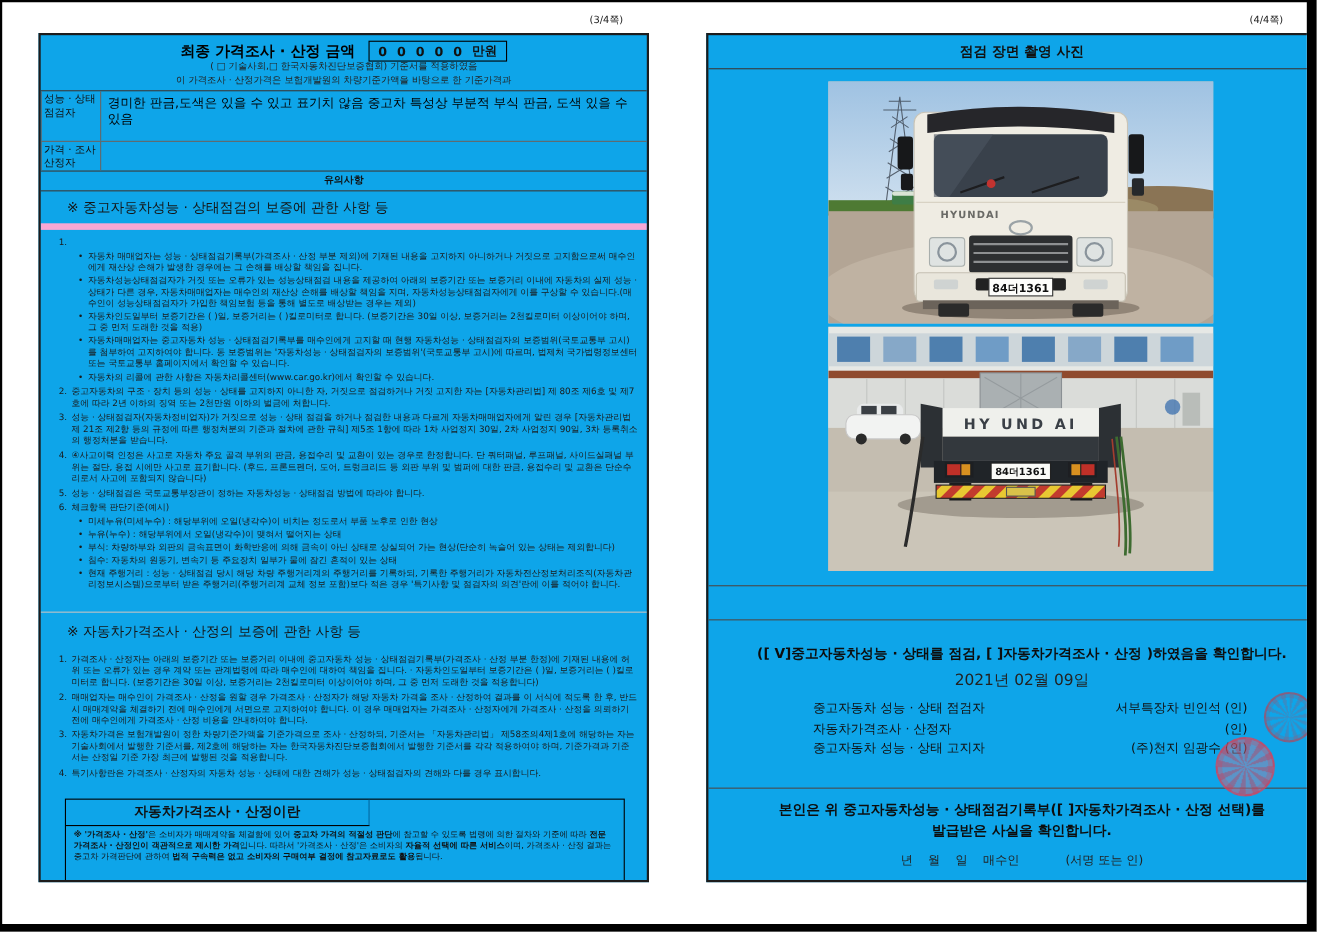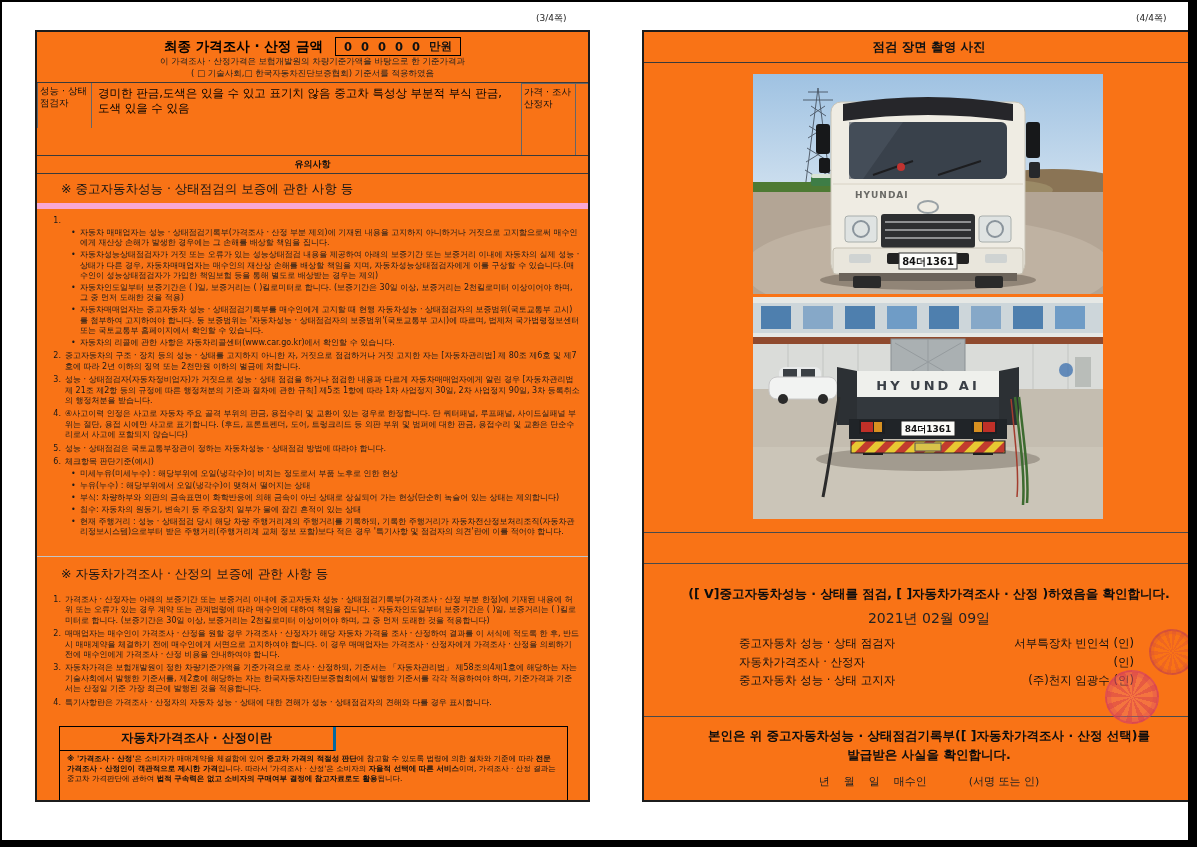--- a/index.html
+++ b/index.html
@@ -2,53 +2,53 @@
 <html><head>
 <meta charset="utf-8">
 <style>
   html,body{margin:0;padding:0;background:#888;}
   .screen{position:relative;width:1197px;height:847px;background:#fff;box-sizing:border-box;
     border:2px solid #000;border-right-width:9px;border-bottom-width:7px;
     font-family:"DejaVu Sans",sans-serif;color:#111;overflow:hidden;}
   .page-label{position:absolute;top:10px;font-size:9px;color:#222;}
   .label-left{left:534px;}
   .label-right{left:1134px;}
-  .page{position:absolute;top:28px;background:#f97316;border:2px solid #1c1c1c;box-sizing:border-box;overflow:hidden;}
+  .page{position:absolute;top:28px;background:#0ea5e9;border:2px solid #1c1c1c;box-sizing:border-box;overflow:hidden;}
   .page-left{left:33px;width:555px;height:772px;}
   .page-right{left:640px;width:574px;height:772px;}
 
   
   .price-sec{padding:5px 6px 3px;border-bottom:1px solid #3a3a3a;text-align:center;}
   .price-row{display:flex;justify-content:center;align-items:center;gap:12px;}
   .price-title{font-weight:bold;font-size:13.5px;color:#000;}
   .amount-box{display:inline-flex;align-items:center;border:1.5px solid #000;padding:1px 8px;font-weight:bold;font-size:11.5px;}
   .amount-box .digit{margin-right:9px;}
   .sub{font-size:8.5px;color:#222;line-height:11.5px;}
   .opinion-table{display:flex;border-bottom:1px solid #3a3a3a;height:72px;}
   .ot-col1{width:64px;font-size:9px;display:flex;align-items:center;padding-left:3px;line-height:11px;color:#222;}
-  .ot-rows{flex:1;display:flex;flex-direction:row;}
+  .ot-rows{flex:1;display:flex;flex-direction:column;}
   .ot-row{display:flex;border-left:1px solid #666;}
   .ot-row:nth-child(1){height:45px;}
   .ot-row:nth-child(2){flex:1;border-top:1px solid #666;}
   .ot-label{width:54px;border-right:1px solid #666;font-size:9.5px;padding:2px 2px 0;line-height:12px;box-sizing:border-box;}
   .ot-value{flex:1;font-size:11.5px;line-height:15px;padding:3px 6px 0;color:#000;}
   .notice-bar{height:17px;line-height:16px;text-align:center;font-weight:bold;font-size:9px;border-bottom:1px solid #3a3a3a;}
   .sec-h{font-size:12.5px;color:#151515;padding:7px 8px 5px 24px;}
   .sec-h1{border-bottom:6px solid #f9a8d4;}
   .sec-h2{border-top:1px solid #c4c4c4;padding-top:9px;}
   .list{padding:4px 8px 2px 10px;font-size:8px;line-height:10.4px;color:#1a1a1a;overflow:hidden;}
   #list1{height:341px;}
   #list2{height:126px;}
   .li{display:flex;margin-top:3px;}
   .li .num{width:14px;flex:none;text-align:right;margin-right:4px;}
   .bl{display:flex;margin-left:24px;margin-top:1.5px;}
   .bl .dot{width:9px;flex:none;}
   .txt{flex:1;}
   .def-box{margin:6px 20px 0 22px;border:1.5px solid #000;}
-  .def-title{width:276px;border-right:3px solid #0369a1;border-bottom:1px solid #000;text-align:center;
+  .def-title{width:276px;border-right:1px solid #0369a1;border-bottom:1px solid #000;text-align:center;
     font-weight:bold;font-size:12.5px;padding:3px 0;box-sizing:border-box;}
   .def-body{font-size:7.5px;line-height:9.8px;padding:3px 7px 4px;color:#111;height:42px;overflow:hidden;}
 
   
   .photo-title{height:30px;line-height:30px;text-align:center;font-weight:bold;font-size:12.5px;border-bottom:1px solid #3a3a3a;}
   .photos{position:absolute;top:42px;left:109px;width:350px;}
   svg.photo{display:block;width:350px;background:#ccc;}
   .photo2{margin-top:3px;}
   .sign-title{position:absolute;top:500px;left:0;right:0;height:30px;line-height:30px;
     border-top:1px solid #4a4a4a;border-bottom:1px solid #4a4a4a;text-align:right;font-weight:bold;font-size:11.5px;}
@@ -78,22 +78,22 @@
 
   <div class="page page-left">
     <div class="price-sec">
       <div class="price-row">
         <span class="price-title">최종 가격조사 · 산정 금액</span>
         <span class="amount-box">
           <span id="amount-digits"><span class="digit">0</span><span class="digit">0</span><span class="digit">0</span><span class="digit">0</span><span class="digit">0</span></span>
           <span>만원</span>
         </span>
       </div>
+      <div class="sub">( □ 기술사회,□ 한국자동차진단보증협회) 기준서를 적용하였음</div>
       <div class="sub">이 가격조사 · 산정가격은 보험개발원의 차량기준가액을 바탕으로 한 기준가격과</div>
-      <div class="sub">( □ 기술사회,□ 한국자동차진단보증협회) 기준서를 적용하였음</div>
     </div>
 
     <div class="opinion-table">
       <div class="ot-rows" id="opinion-rows">
           <div class="ot-row">
             <div class="ot-label">성능 · 상태점검자</div>
             <div class="ot-value">경미한 판금,도색은 있을 수 있고 표기치 않음 중고차 특성상 부분적 부식 판금, 도색 있을 수 있음</div>
           </div>
           <div class="ot-row">
             <div class="ot-label">가격 · 조사산정자</div>

